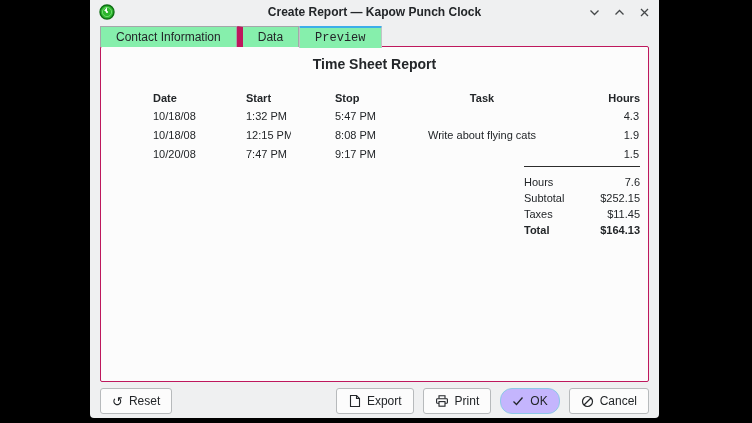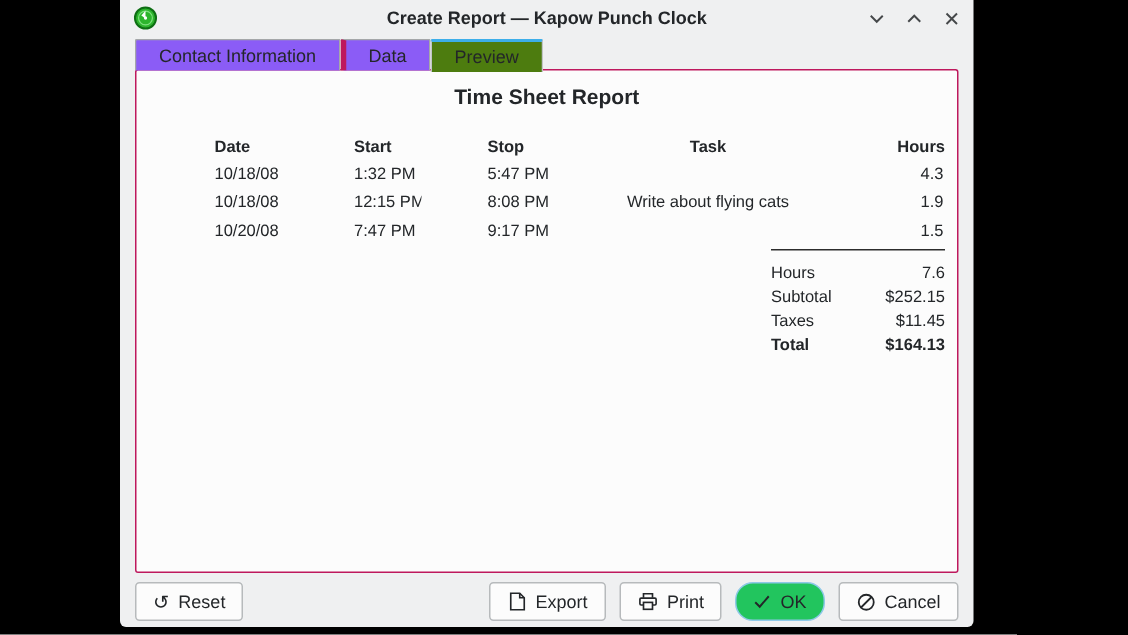--- a/index.html
+++ b/index.html
@@ -2,21 +2,21 @@
 <html><head>
 <meta charset="utf-8">
 <style>
   html,body{margin:0;padding:0;}
   body{
     width:752px;height:423px;background:#000;position:relative;overflow:hidden;
     font-family:"Liberation Sans", sans-serif;color:#232629;
     -webkit-font-smoothing:antialiased;
   }
   .window{
-    position:absolute;left:80px;top:0;width:569px;height:418px;
+    position:absolute;left:90px;top:0;width:569px;height:418px;
     background:#eff0f1;border-radius:0 0 4px 4px;
   }
   
   .titlebar{
     position:absolute;left:0;top:0;right:0;height:24px;
     display:flex;align-items:center;padding:0 9px;box-sizing:border-box;
   }
   .titlebar .app-icon{width:16px;height:16px;flex:0 0 auto;}
   .titlebar .title{
     position:absolute;left:0;right:0;text-align:center;
@@ -24,27 +24,27 @@
   }
   .win-controls{margin-left:auto;display:flex;gap:13px;align-items:center;z-index:2;}
   .win-btn{width:12px;height:12px;display:flex;align-items:center;justify-content:center;cursor:default;}
   
   .tabbar{
     position:absolute;left:10px;top:25px;height:22px;
     display:flex;align-items:flex-end;z-index:3;
   }
   .tab{
     padding:0 15px;line-height:20px;font-size:12px;color:#232629;
-    background:#8b5cf6;border:1px solid #a4a7a9;border-bottom:none;
+    background:#86efac;border:1px solid #a4a7a9;border-bottom:none;
     border-radius:1px 1px 0 0;white-space:nowrap;
   }
-  .tab + .tab{border-left:4px solid #be185d;}
+  .tab + .tab{border-left:6px solid #be185d;}
   .tab.active{
-    background:#4d7c0f;border:1px solid #c1c4c6;border-bottom:none;
-    border-top:2px solid #3daee9;line-height:20px;margin-bottom:-1px;z-index:4;
+    background:#86efac;border:1px solid #c1c4c6;border-bottom:none;
+    border-top:2px solid #3daee9;line-height:20px;margin-bottom:-1px;z-index:4;font-family:Liberation Mono, monospace;
   }
   
   .content{
     position:absolute;left:10px;right:10px;top:46px;bottom:36px;
     background:#fcfcfc;border:1px solid #be185d;border-radius:2px;
     overflow:hidden;z-index:2;
   }
   .report{padding:0 8px;}
   .report-title{
     margin-top:9px;text-align:center;font-size:14px;font-weight:bold;
@@ -77,21 +77,21 @@
     position:absolute;left:10px;right:10px;bottom:3px;height:28px;
     display:flex;align-items:center;gap:9px;
   }
   .btn{
     display:inline-flex;align-items:center;gap:6px;height:26px;
     padding:0 11px;background:#fcfcfc;border:1px solid #b7babc;
     border-radius:3px;font-size:12px;color:#232629;box-sizing:border-box;
     cursor:default;
   }
   .btn-reset{margin-right:auto;}
-  .btn-ok{background:#22c55e;border-color:#8ec8e7;border-radius:12px;}
+  .btn-ok{background:#c4b5fd;border-color:#8ec8e7;border-radius:12px;}
   .btn .glyph{font-size:13px;line-height:1;}
   .icon-svg{display:block;}
 </style>
 </head>
 <body>
 
 <div class="window">
 
   <div class="titlebar">
     <span class="app-icon">

